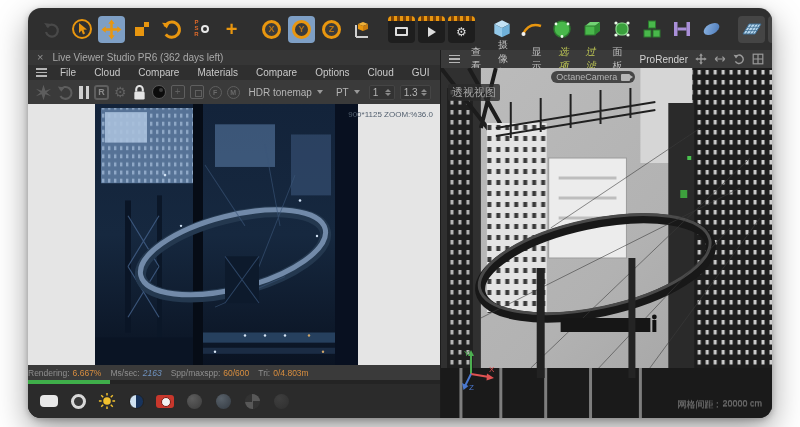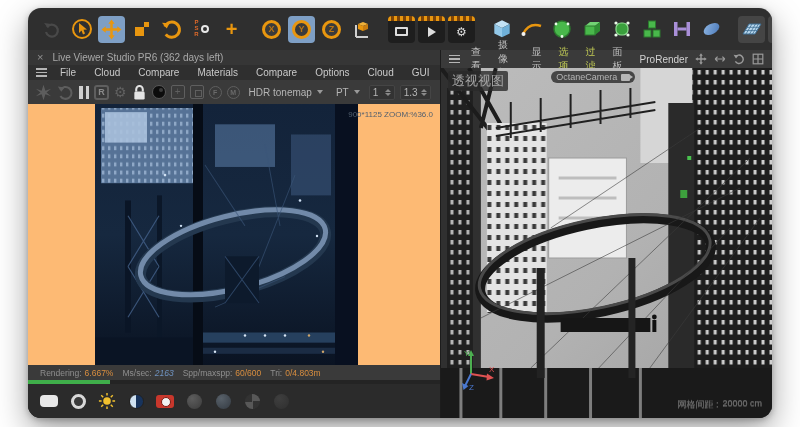--- a/index.html
+++ b/index.html
@@ -72,29 +72,29 @@
     border-top:4px solid #9a9a9a; }
   .numf { display:flex; align-items:center; gap:3px; background:#333; border:1px solid #454545;
     border-radius:2px; padding:1px 3px; color:#b5b5b5; font-size:10px; min-width:26px;
     justify-content:space-between; }
   .stepper { display:flex; flex-direction:column; gap:1px; }
   .stepper i { display:block; width:0; height:0; border-left:3px solid transparent;
     border-right:3px solid transparent; }
   .stepper .up { border-bottom:3.5px solid #8a8a8a; }
   .stepper .dn { border-top:3.5px solid #8a8a8a; }
 
-  .lv-render { flex:1; background:#fdba74; position:relative; overflow:hidden; }
+  .lv-render { flex:1; background:#e5e5e5; position:relative; overflow:hidden; }
   .render-img { position:absolute; left:67px; top:0; width:263px; height:100%; }
   .render-info { position:absolute; top:6px; right:7px; color:#525f6e; font-size:8px; }
   .channel-tabs { position:absolute; left:4px; bottom:3px; display:flex; gap:3px; }
   .chan { background:#3f3f3f; border:1px solid #262626; border-radius:2px; color:#9c9c9c;
     font-size:8.5px; padding:1px 7px; }
 
   .lv-status { height:15px; background:#3a3a3a; display:flex; align-items:center; gap:9px;
-    padding:0 12px; font-size:8.5px; color:#8f8f8f; white-space:nowrap; flex:0 0 auto; overflow:hidden; }
+    padding:0 0; font-size:8.5px; color:#8f8f8f; white-space:nowrap; flex:0 0 auto; overflow:hidden; }
   .lv-status .grp { display:flex; gap:3px; }
   .v-orange { color:#d98e3f; }
   .v-blue { color:#6f93c0;font-style:italic; }
   .lv-progress { height:4px; background:#242424; flex:0 0 auto; }
   .lv-progress .fill { height:100%; background:#3fae4a; }
 
   .lv-footer { height:34px; display:flex; align-items:center; gap:7px; padding:0 10px;
     background:#2b2b2b; flex:0 0 auto; }
   .fi { width:22px; height:22px; display:flex; align-items:center; justify-content:center; flex:0 0 auto; }
   .hdri-rect { width:18px; height:12px; background:#e8e8e8; border-radius:4px; }
@@ -108,27 +108,27 @@
   .ball.gray { background:radial-gradient(circle at 35% 30%, #9a9a9a, #4f4f4f); }
   .ball.blue { background:radial-gradient(circle at 35% 30%, #8fa2b5, #3e4d5e); }
   .ball.checker { background:conic-gradient(#8f8f8f 0 25%, #3c3c3c 0 50%, #8f8f8f 0 75%, #3c3c3c 0); border-radius:50%; }
   .ball.faint { background:radial-gradient(circle at 35% 30%, #565656, #333); }
 
   
   .vp { flex:1; display:flex; flex-direction:column; background:#3a3a3a; border-left:1px solid #1c1c1c; }
   .vp-header { height:18px; display:flex; align-items:center; font-size:10px; color:#bdbdbd;
     padding:0 8px; gap:0; flex:0 0 auto; }
   .vp-header .mi { padding:0 7px; }
-  .vp-header .mi.active { color:#c3cc55; }
+  .vp-header .mi.active { color:#c3cc55;font-style:italic; }
   .vp-header .mi.pror { color:#d2d2d2; }
   .vp-navicons { margin-left:auto; display:flex; gap:7px; align-items:center; }
   .vp-view { flex:1; position:relative; overflow:hidden; background:#b5b5b5; }
   .vp-scene { position:absolute; inset:0; width:100%; height:100%; }
-  .view-label { position:absolute; left:7px; top:3px; background:rgba(42,42,42,.8); color:#a5a5a5;
-    font-size:13px; padding:1px 4px; border-radius:2px; }
+  .view-label { position:absolute; left:7px; top:16px; background:rgba(42,42,42,.8); color:#a5a5a5;
+    font-size:11px; padding:1px 4px; border-radius:2px; }
   .cam-badge { position:absolute; left:46%; top:3px; transform:translateX(-50%);
     background:rgba(45,45,45,.82); color:#b5b5b5; font-size:9px; padding:1px 5px; border-radius:6px;
     display:flex; align-items:center; gap:4px; }
   .cam-glyph { width:9px; height:7px; background:#b5b5b5; border-radius:1px; position:relative; }
   .cam-glyph::after { content:""; position:absolute; right:-3px; top:1px; width:0; height:0;
     border-top:2.5px solid transparent; border-bottom:2.5px solid transparent; border-left:3.5px solid #b5b5b5; }
   .grid-info { position:absolute; right:10px; bottom:7px; color:#6e6e6e; font-size:9px;
     text-shadow:0 1px 0 rgba(255,255,255,.25); display:flex; gap:4px; }
   .axis-gizmo { position:absolute; left:10px; bottom:26px; }
 </style>

